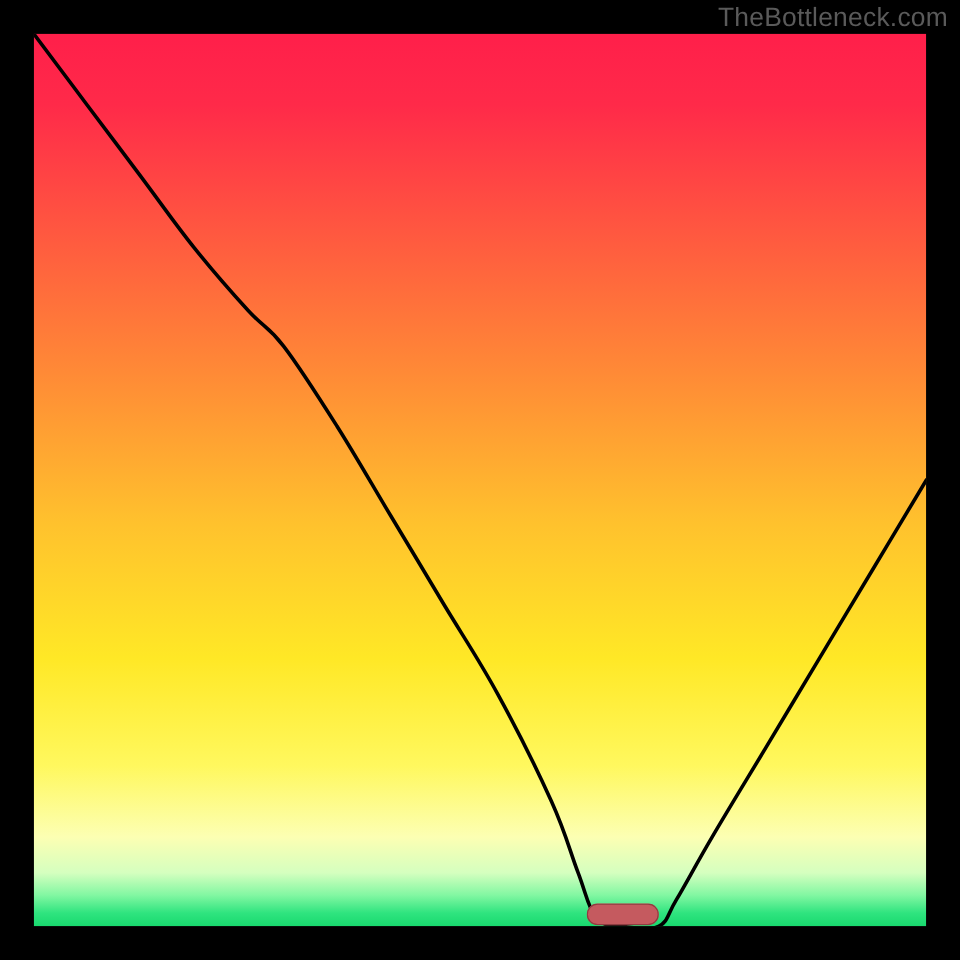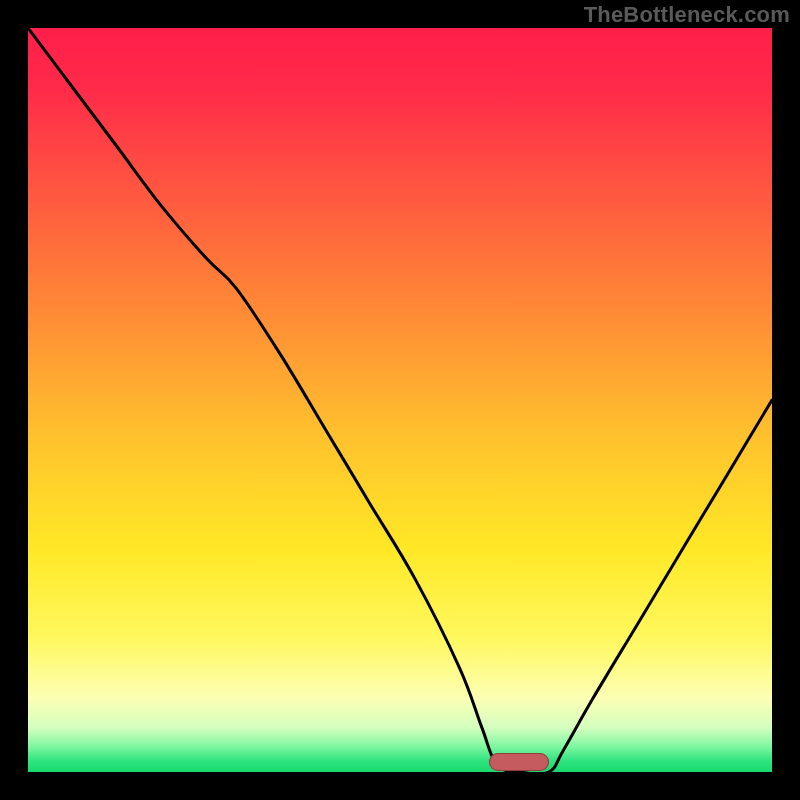--- a/index.html
+++ b/index.html
@@ -43,21 +43,21 @@
   .marker {
     position: absolute;
     border-radius: 10px;
   }
   .watermark {
     position: absolute;
     top: 2px;
     right: 10px;
     font-family: Arial, Helvetica, sans-serif;
     font-size: 22px;
-    font-weight: 700;
+    font-weight: 400;
     color: #5a5a5a;
     letter-spacing: 0.2px;
   }
 </style>
 </head>
 <body>
 
 <div class="frame">
   <div class="watermark">TheBottleneck.com</div>
 

